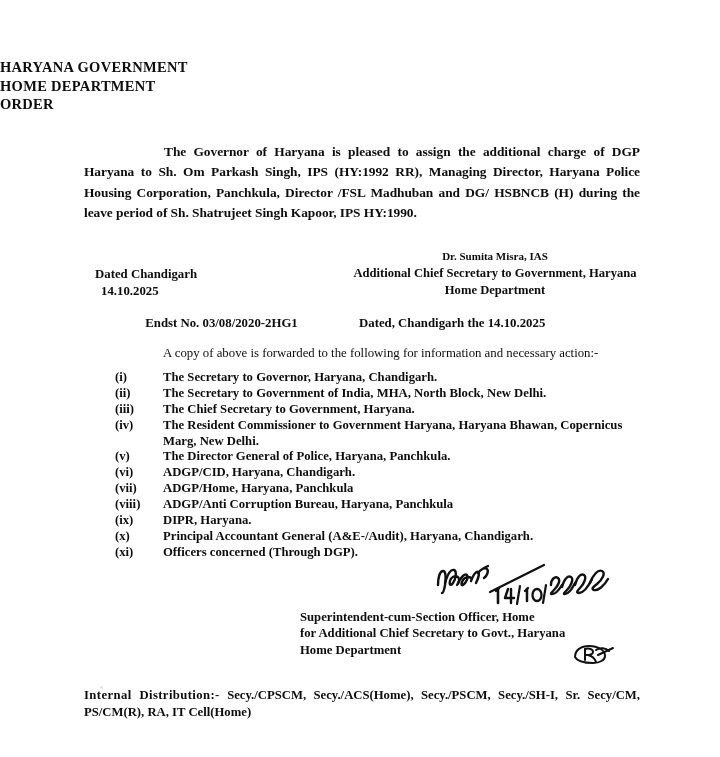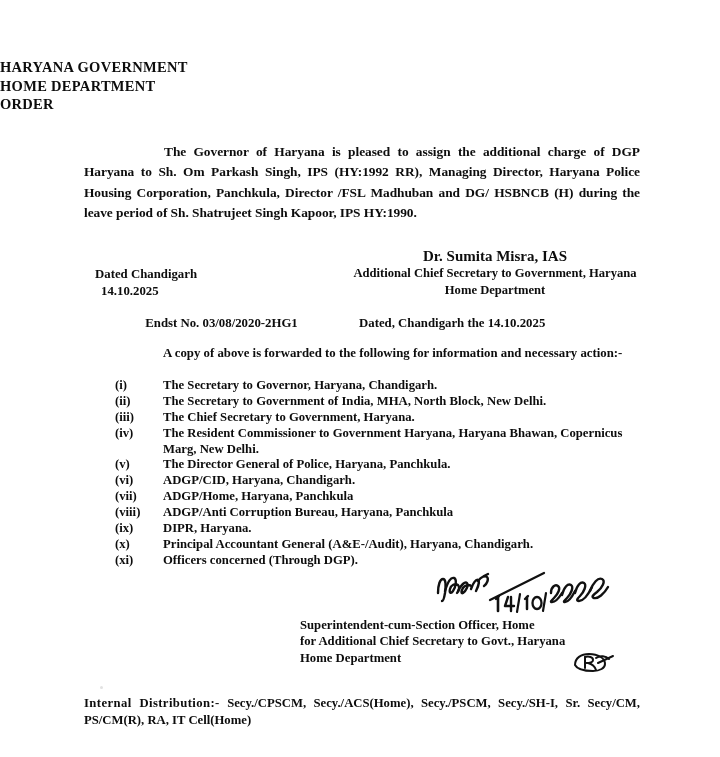--- a/index.html
+++ b/index.html
@@ -67,44 +67,44 @@
   }
   .sig-left .dateline-2 { padding-left: 6px; }
   .sig-right {
     flex: 1;
     text-align: center;
     font-size: 12.6px;
     line-height: 17px;
     font-weight: bold;
   }
   .sig-right .name {
-    font-size: 15px;
+    font-size: 11px;
   }
 
   
   .endst-row {
     display: flex;
     margin: 16px 80px 0 84px;
   }
   .endst-no {
     width: 275px;
     font-size: 12.8px;
     font-weight: bold;
     text-align: center;
   }
   .endst-date {
     flex: 1;
     font-size: 12.8px;
     font-weight: bold;
   }
 
   .copy-line {
-    margin: 14px 80px 16px 163px;
+    margin: 14px 80px 8px 163px;
     font-size: 12.8px;
-    font-weight: bold;
+    font-weight: normal;
     line-height: 17px;
   }
 
   
   .dist-list {
     margin: 3px 78px 0 115px;
   }
   .dist-item {
     display: flex;
     font-size: 12.7px;

